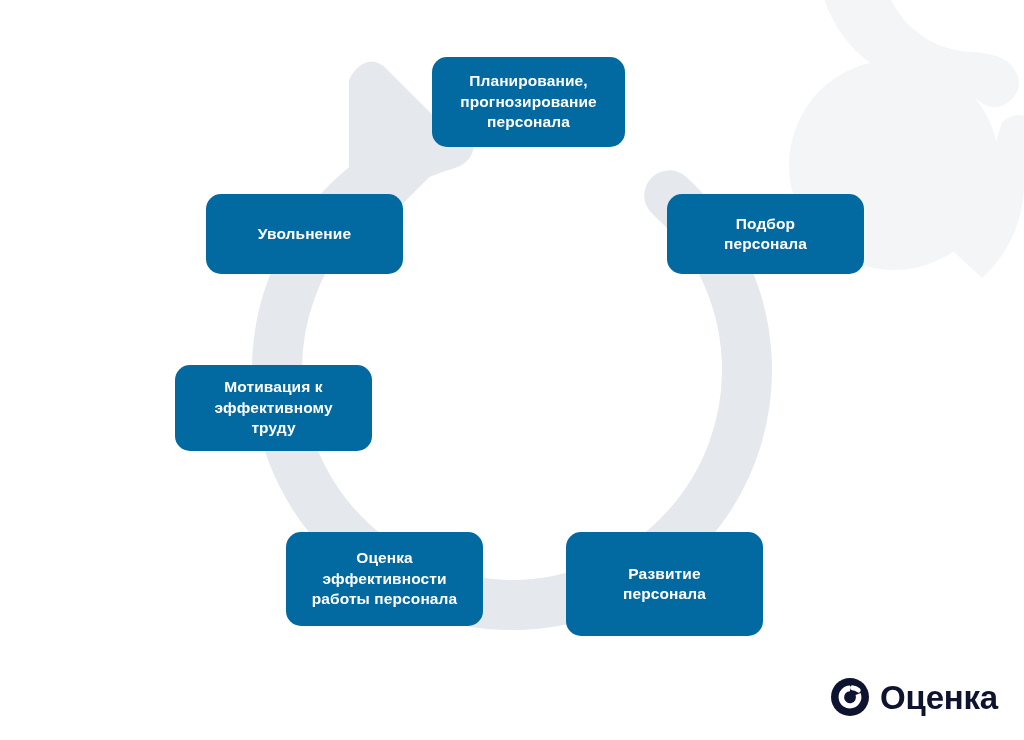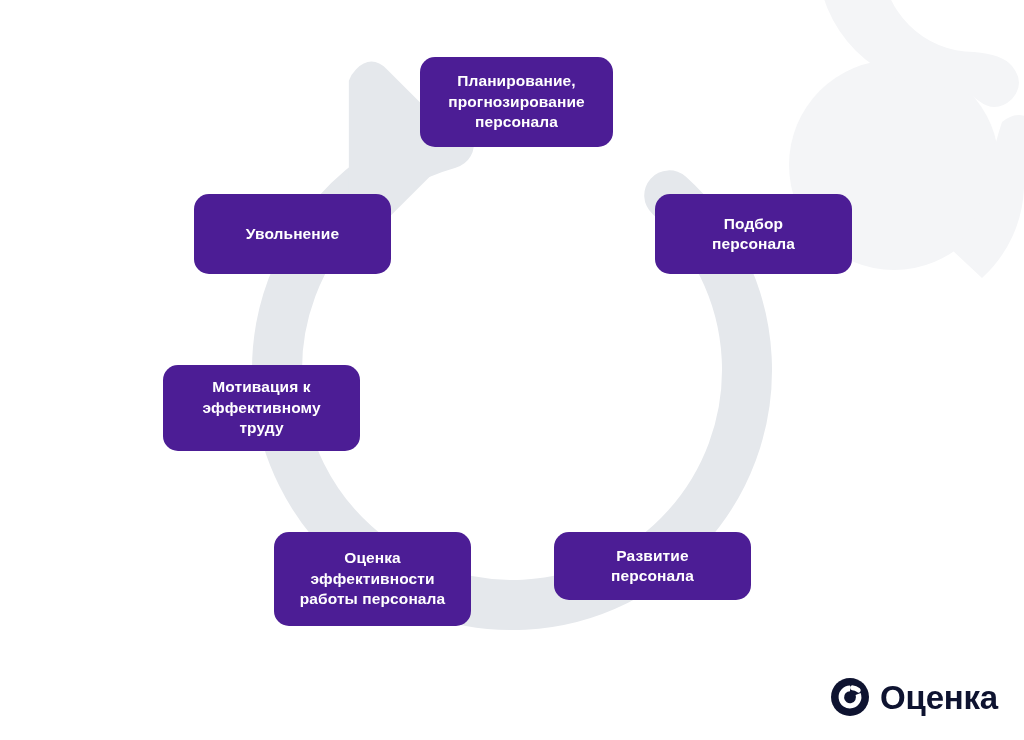--- a/index.html
+++ b/index.html
@@ -36,41 +36,42 @@
     top: 0;
     width: 1024px;
     height: 740px;
     pointer-events: none;
   }
 
   
   .stage-box {
     position: absolute;
     box-sizing: border-box;
-    background: #4c1d95;
+    background: #0369a1;
     border-radius: 15px;
     display: flex;
     align-items: center;
     justify-content: center;
     text-align: center;
     color: #ffffff;
     font-weight: bold;
     font-size: 15.5px;
     line-height: 1.32;
     letter-spacing: 0.1px;
     padding: 6px 10px;
     white-space: pre-line;
     cursor: pointer;
+    margin-left: 12px;
   }
 
   
   .box-0 { left: 420px; top:  57px; width: 193px; height:  90px; }
   .box-1 { left: 655px; top: 194px; width: 197px; height:  80px; }
   .box-2 { left: 667px; top: 368px; width: 197px; height:  80px; }
-  .box-3 { left: 554px; top: 532px; width: 197px; height:  68px; }
+  .box-3 { left: 554px; top: 532px; width: 197px; height:  104px; }
   .box-4 { left: 274px; top: 532px; width: 197px; height:  94px; }
   .box-5 { left: 163px; top: 365px; width: 197px; height:  86px; }
   .box-6 { left: 194px; top: 194px; width: 197px; height:  80px; }
 
   
   #brand {
     position: absolute;
     right: 26px;
     bottom: 24px;
     display: flex;

